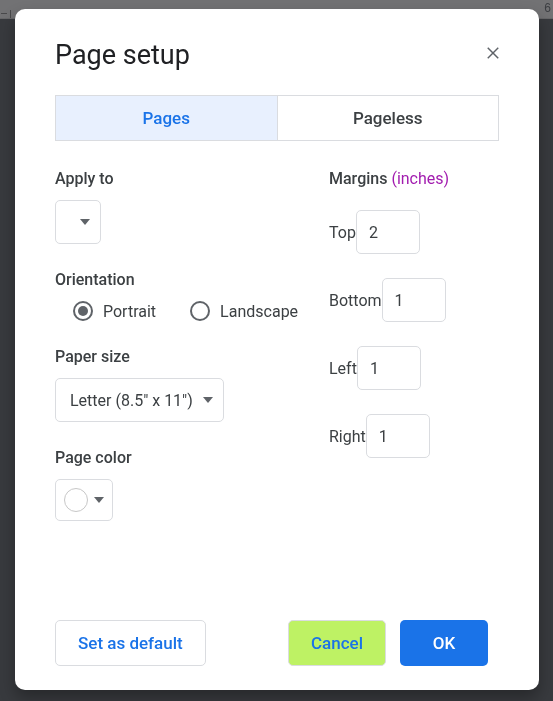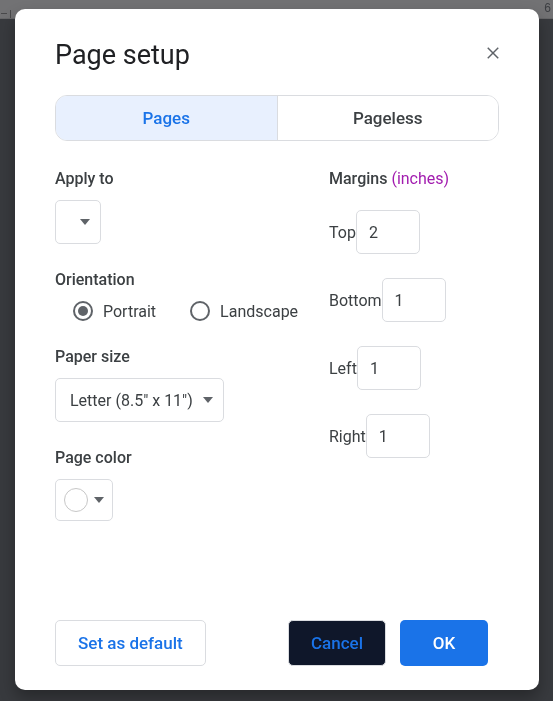--- a/index.html
+++ b/index.html
@@ -69,21 +69,21 @@
     color: #5f6368;
     cursor: pointer;
     border-radius: 50%;
     margin-right: 6px;
   }
   .close-btn svg { width: 18px; height: 18px; }
 
   .tabs {
     display: flex;
     border: 1px solid #dadce0;
-    border-radius: 12px;
+    border-radius: 0;
     overflow: hidden;
     margin: 0 16px 28px 16px;
   }
   .tab {
     flex: 1;
     text-align: center;
     padding: 12px 0;
     font-size: 17px;
     font-weight: 500;
     cursor: pointer;
@@ -226,21 +226,21 @@
     cursor: pointer;
     font-family: inherit;
   }
   .btn-outline-blue {
     border: 1px solid #dadce0;
     background: #fff;
     color: #1a73e8;
   }
   .btn-cancel {
     border: 1px solid #dadce0;
-    background: #0f172a;
+    background: #bef264;
     color: #1a73e8;
     margin-right: 14px;
   }
   .btn-primary {
     border: none;
     background: #1a73e8;
     color: #fff;
     min-width: 88px;
   }
 </style>

